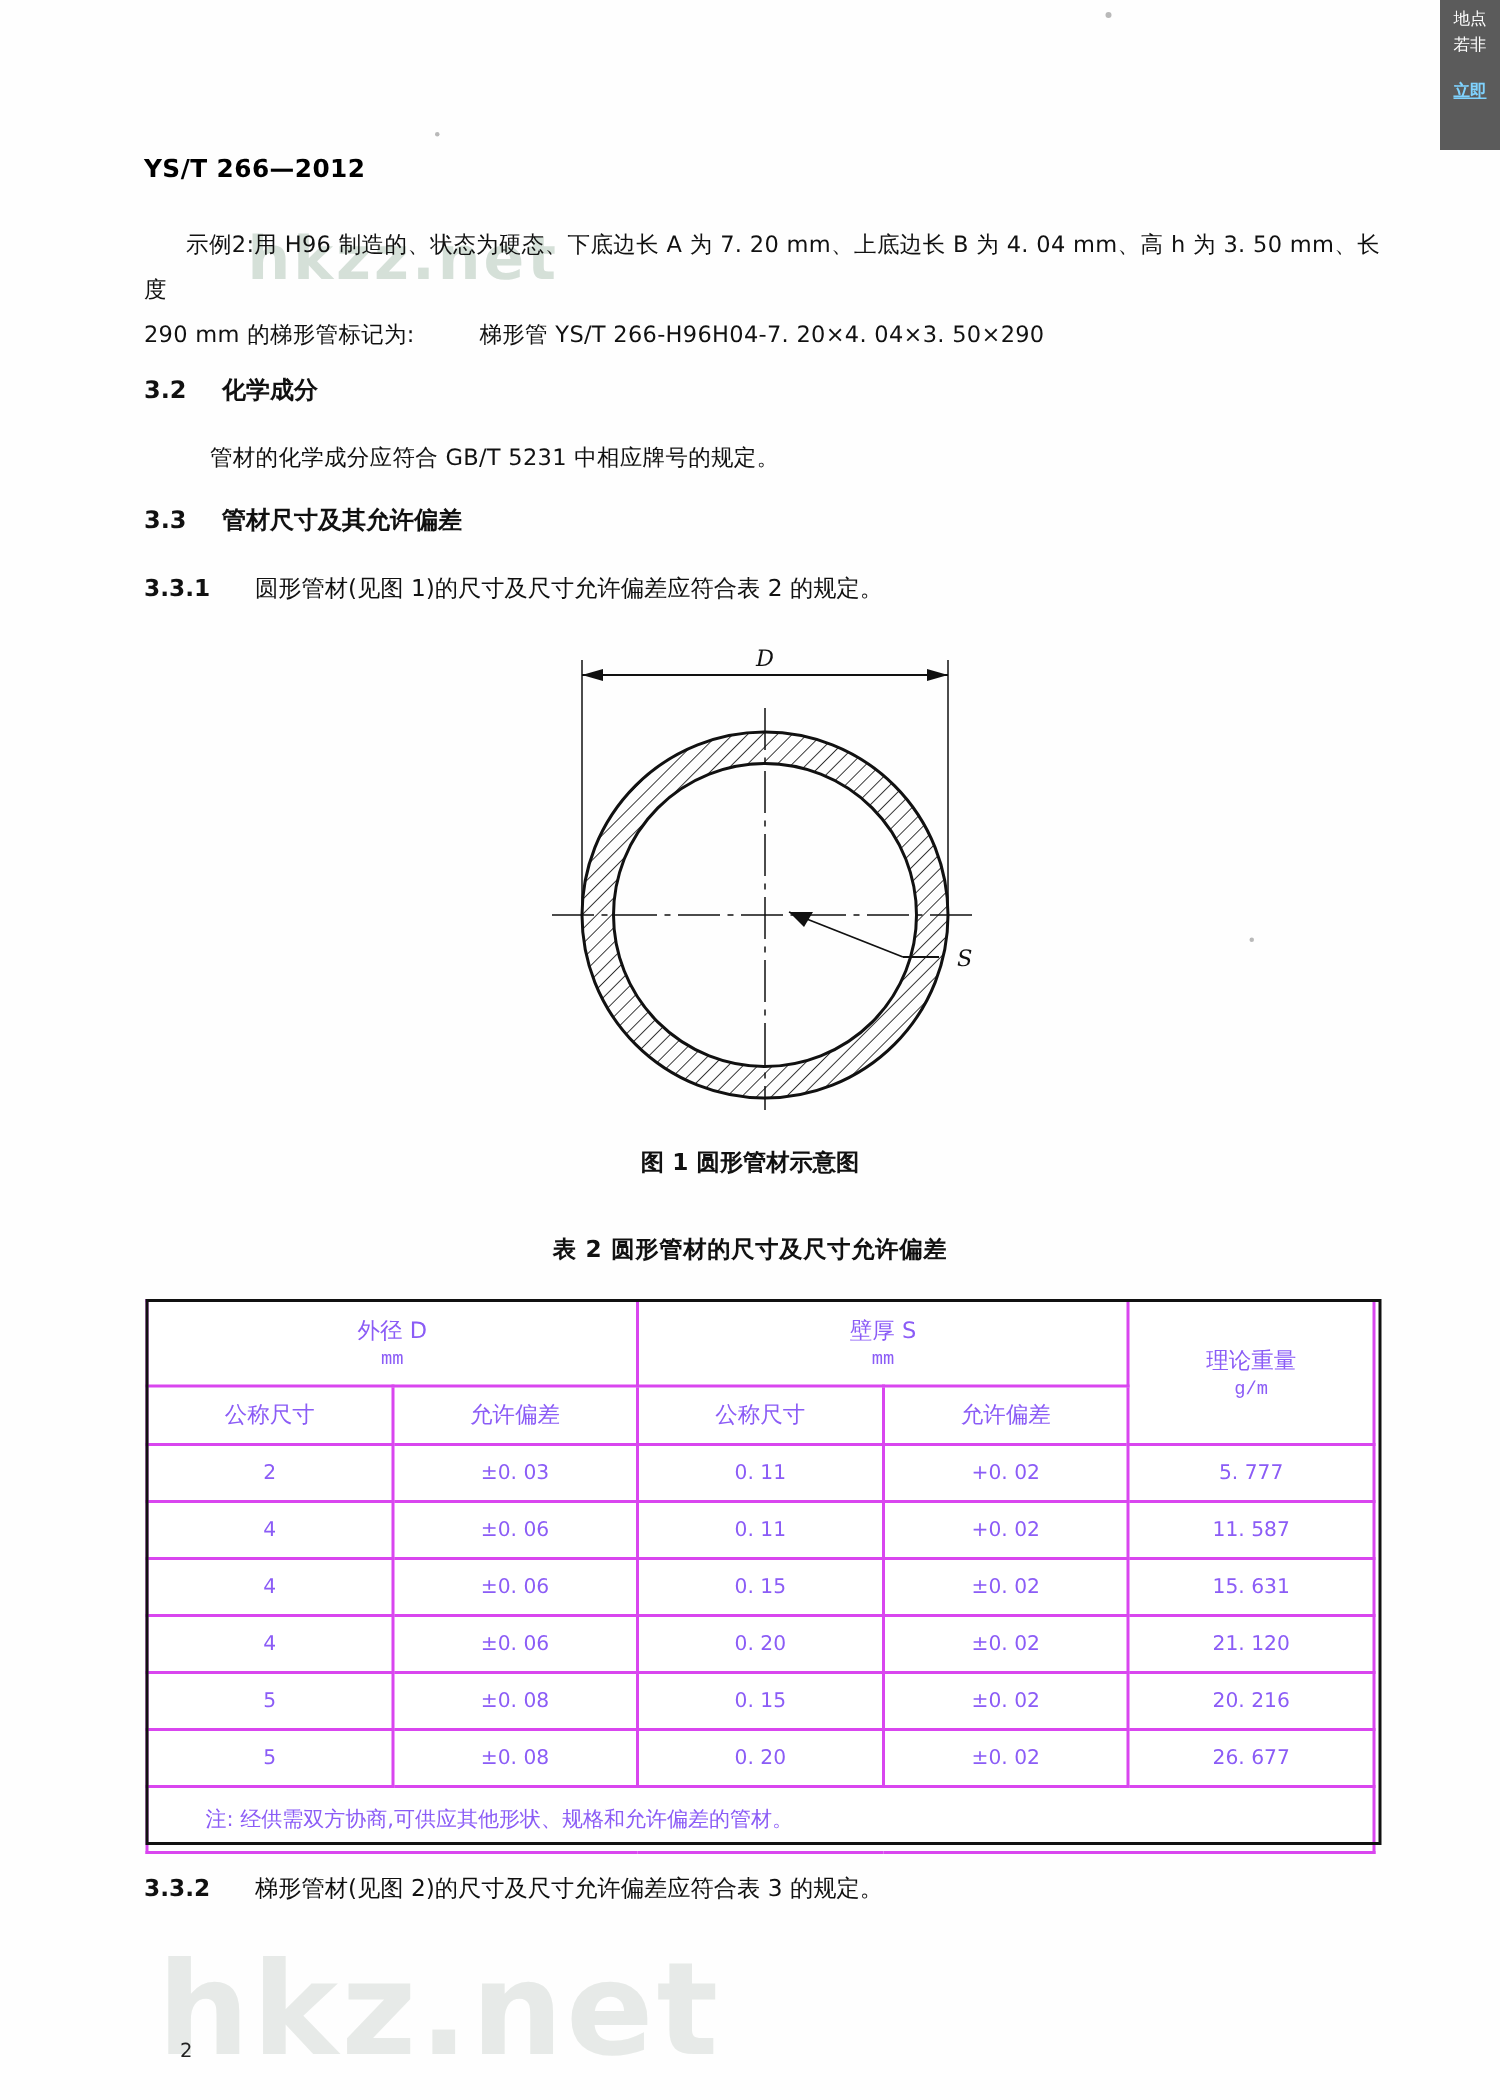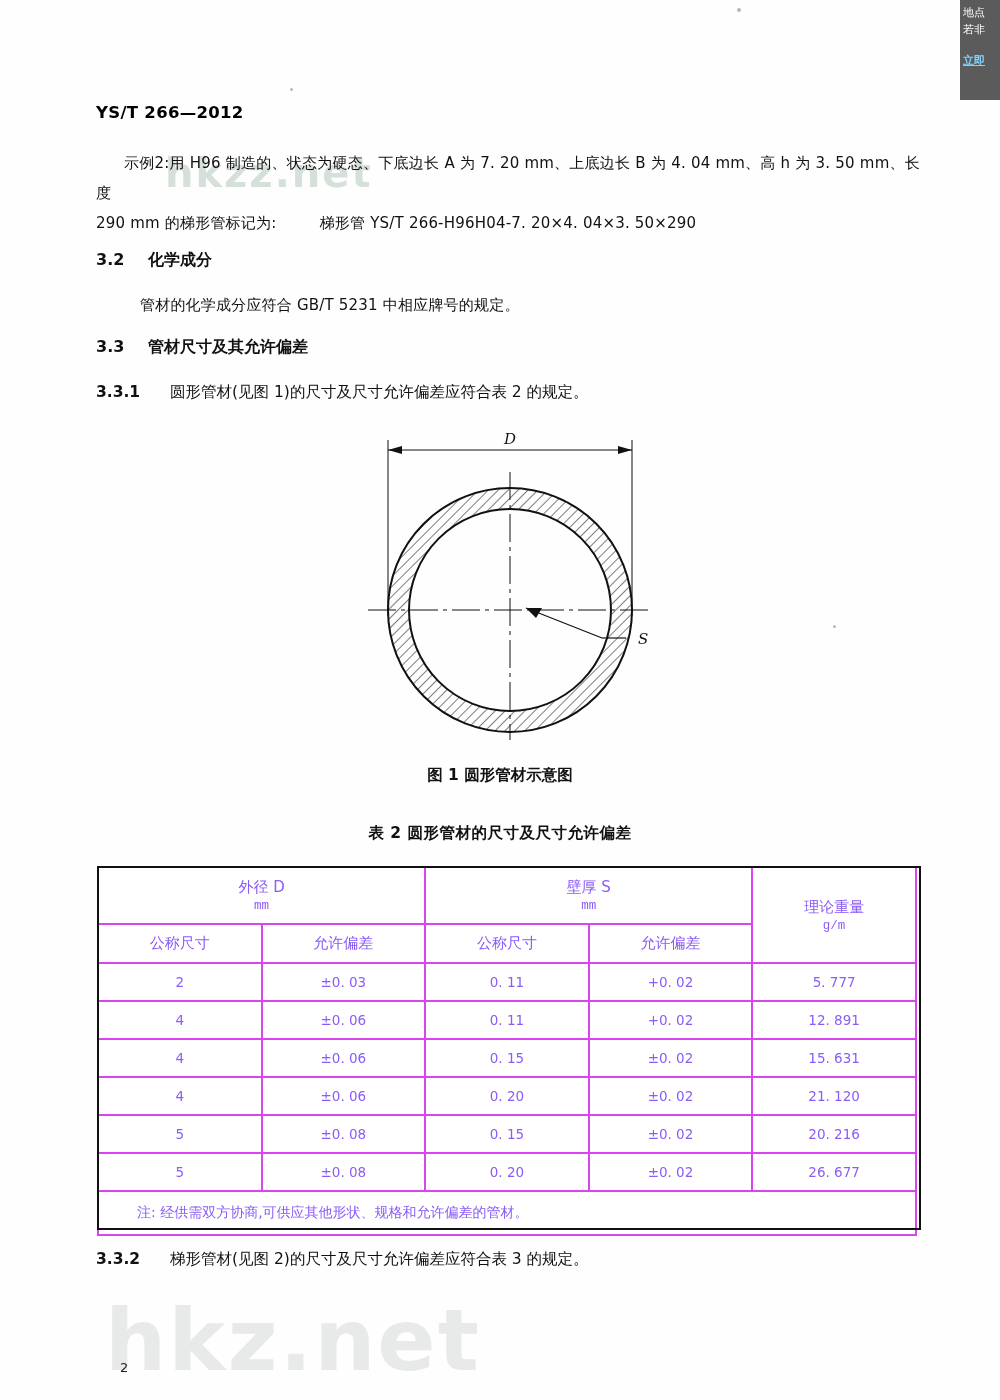--- a/index.html
+++ b/index.html
@@ -204,20 +204,21 @@
     right: 0;
     top: 0;
     width: 40px;
     height: 100px;
     background: #5b5b5b;
     color: #fff;
     font-size: 11px;
     line-height: 17px;
     padding: 4px 3px;
     box-sizing: border-box;
+    text-align: center;
   }
   .side-widget .link {
     color: #7fd3ff;
     text-decoration: underline;
     display: block;
     margin-top: 14px;
     font-weight: bold;
   }
 
   .speck {
@@ -328,21 +329,21 @@
         <td>±0. 03</td>
         <td>0. 11</td>
         <td>+0. 02</td>
         <td>5. 777</td>
       </tr>
       <tr>
         <td>4</td>
         <td>±0. 06</td>
         <td>0. 11</td>
         <td>+0. 02</td>
-        <td>12. 891</td>
+        <td>11. 587</td>
       </tr>
       <tr>
         <td>4</td>
         <td>±0. 06</td>
         <td>0. 15</td>
         <td>±0. 02</td>
         <td>15. 631</td>
       </tr>
       <tr>
         <td>4</td>

